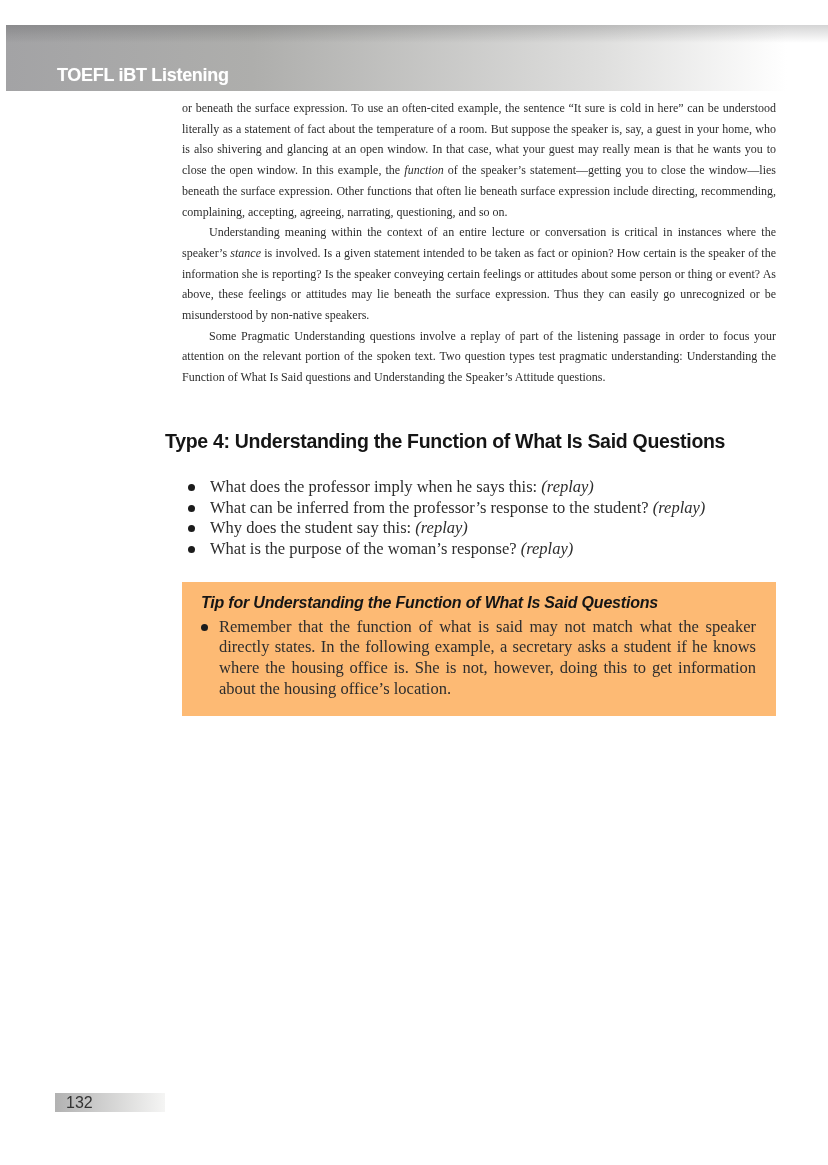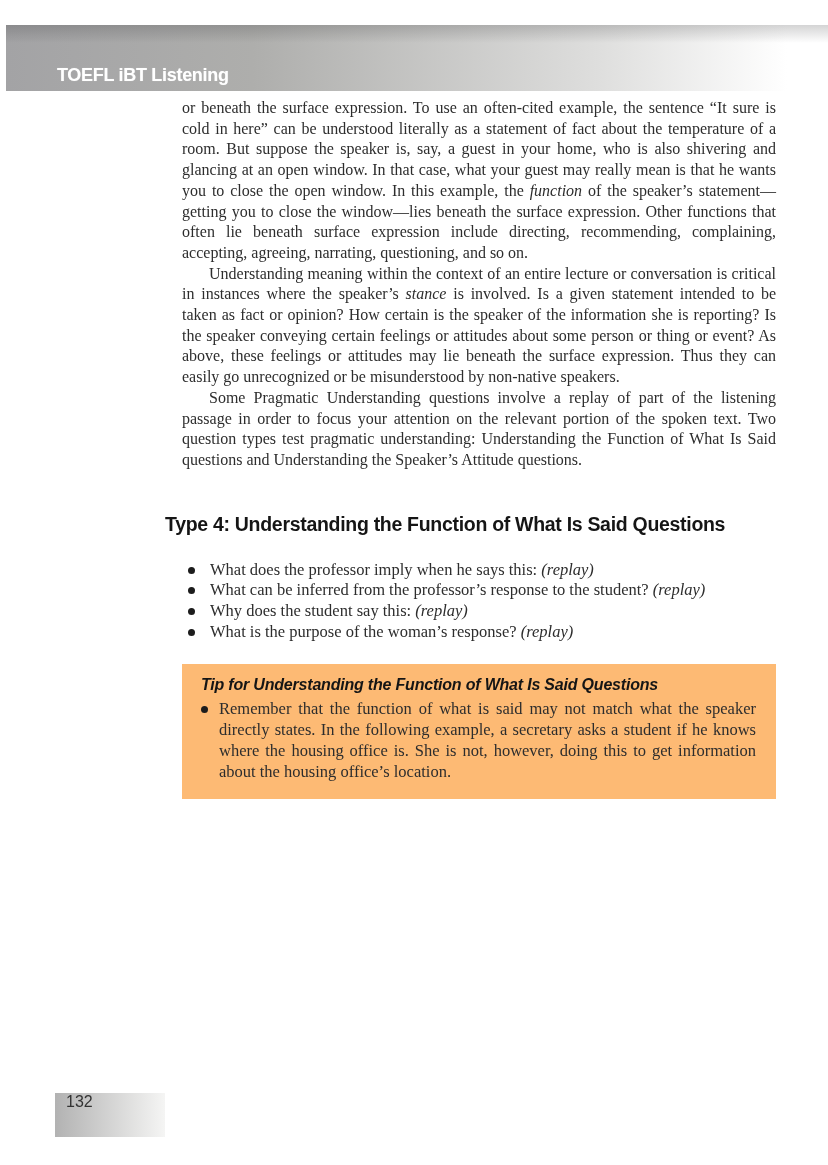--- a/index.html
+++ b/index.html
@@ -35,21 +35,21 @@
   }
 
   
   .content {
     position: absolute;
     left: 182px; top: 98px;
     width: 594px;
   }
   .body-para {
     margin: 0;
-    font-size: 16px;
+    font-size: 12px;
     line-height: 20.7px;
     text-align: justify;
     color: #2d2d2d;
   }
   .body-para.indent { text-indent: 27px; }
 
   .type-heading {
     margin: 42px 0 24px -17px;
     font-family: "Liberation Sans", sans-serif;
     font-weight: bold;
@@ -106,24 +106,24 @@
     font-size: 16px;
     letter-spacing: -0.2px;
     color: #151515;
   }
   .tip-box .dot { margin-left: 0; margin-right: 11px; }
 
   
   .page-number-box {
     position: absolute;
     left: 55px; top: 1093px;
-    width: 110px; height: 44px;
+    width: 110px; height: 19px;
     background: linear-gradient(to right, #b2b2b2, #f5f5f4);
     display: flex;
-    align-items: flex-start;
+    align-items: flex-end;
     padding-left: 11px;
     box-sizing: border-box;
   }
   .page-number-box span {
     font-family: "Liberation Sans", sans-serif;
     font-size: 16px;
     color: #333333;
   }
 
   i { font-style: italic; }

